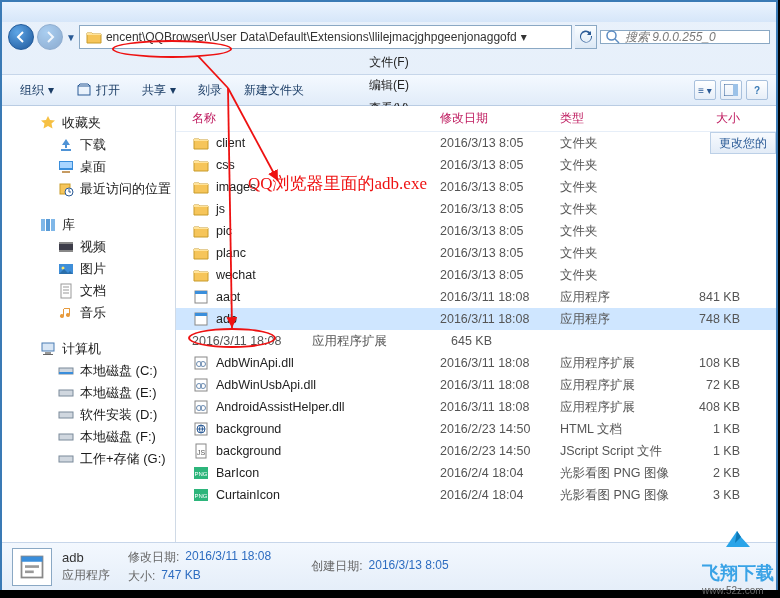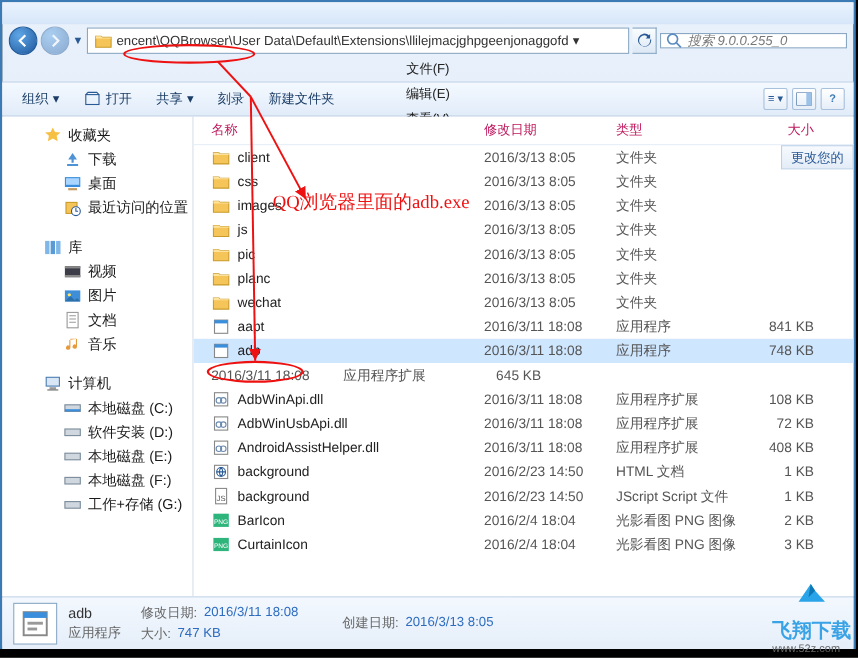--- a/index.html
+++ b/index.html
@@ -223,27 +223,27 @@
             <svg class="icon" viewBox="0 0 16 16">
               <rect x="1" y="5" width="14" height="6" fill="#d0d7df" stroke="#7a8a9a"></rect>
               <rect x="1" y="9" width="14" height="2" fill="#3a8edb"></rect>
             </svg>
             <span>本地磁盘 (C:)</span>
           </div>
         <div class="nav-item">
             <svg class="icon" viewBox="0 0 16 16">
               <rect x="1" y="5" width="14" height="6" fill="#d0d7df" stroke="#7a8a9a"></rect>
             </svg>
+            <span>本地磁盘 (E:)</span>
+          </div>
+        <div class="nav-item">
+            <svg class="icon" viewBox="0 0 16 16">
+              <rect x="1" y="5" width="14" height="6" fill="#d0d7df" stroke="#7a8a9a"></rect>
+            </svg>
             <span>软件安装 (D:)</span>
-          </div>
-        <div class="nav-item">
-            <svg class="icon" viewBox="0 0 16 16">
-              <rect x="1" y="5" width="14" height="6" fill="#d0d7df" stroke="#7a8a9a"></rect>
-            </svg>
-            <span>本地磁盘 (E:)</span>
           </div>
         <div class="nav-item">
             <svg class="icon" viewBox="0 0 16 16">
               <rect x="1" y="5" width="14" height="6" fill="#d0d7df" stroke="#7a8a9a"></rect>
             </svg>
             <span>本地磁盘 (F:)</span>
           </div>
         <div class="nav-item">
             <svg class="icon" viewBox="0 0 16 16">
               <rect x="1" y="5" width="14" height="6" fill="#d0d7df" stroke="#7a8a9a"></rect>

